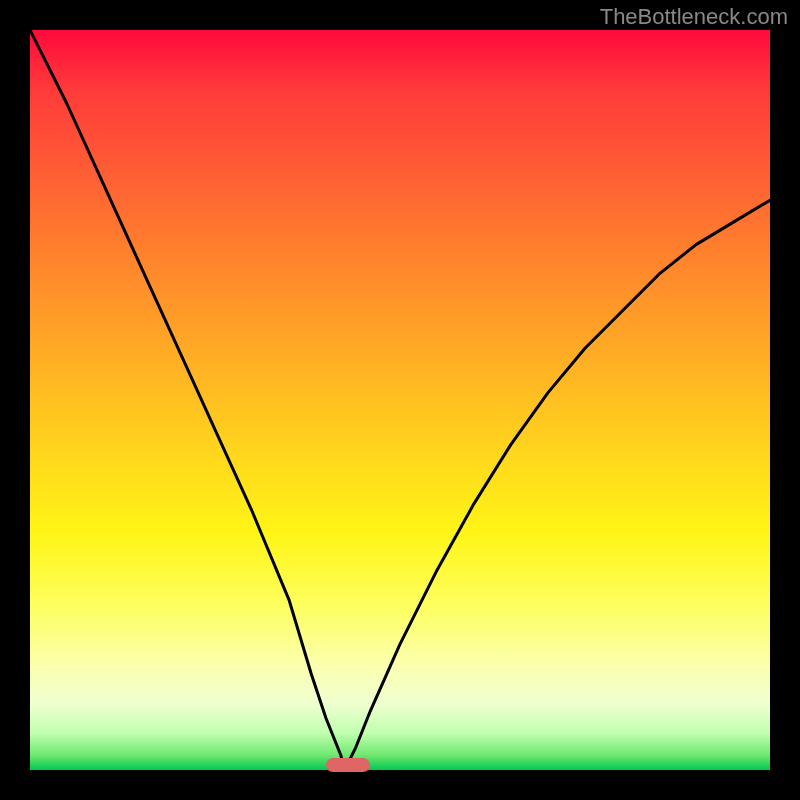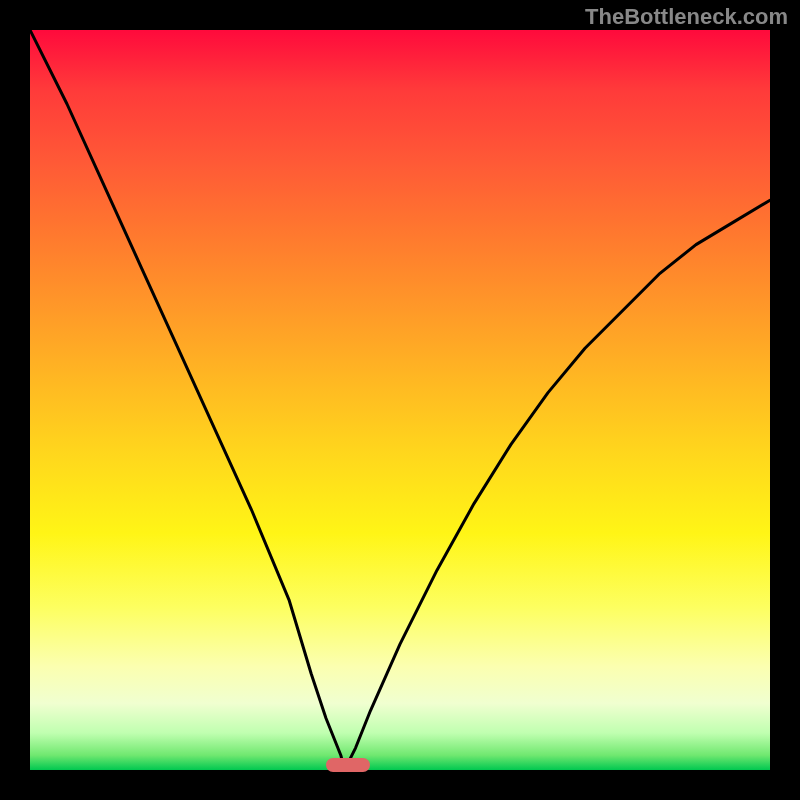--- a/index.html
+++ b/index.html
@@ -10,21 +10,21 @@
     background: #000;
     font-family: Arial, sans-serif;
     overflow: hidden;
   }
   .watermark {
     position: absolute;
     top: 4px;
     right: 12px;
     color: #888;
     font-size: 22px;
-    font-weight: bold;
+    font-weight: normal;
     z-index: 10;
   }
   .plot-area {
     position: absolute;
     left: 30px;
     top: 30px;
     width: 740px;
     height: 740px;
     background: linear-gradient(to bottom,
       #ff0a3c 0%,

